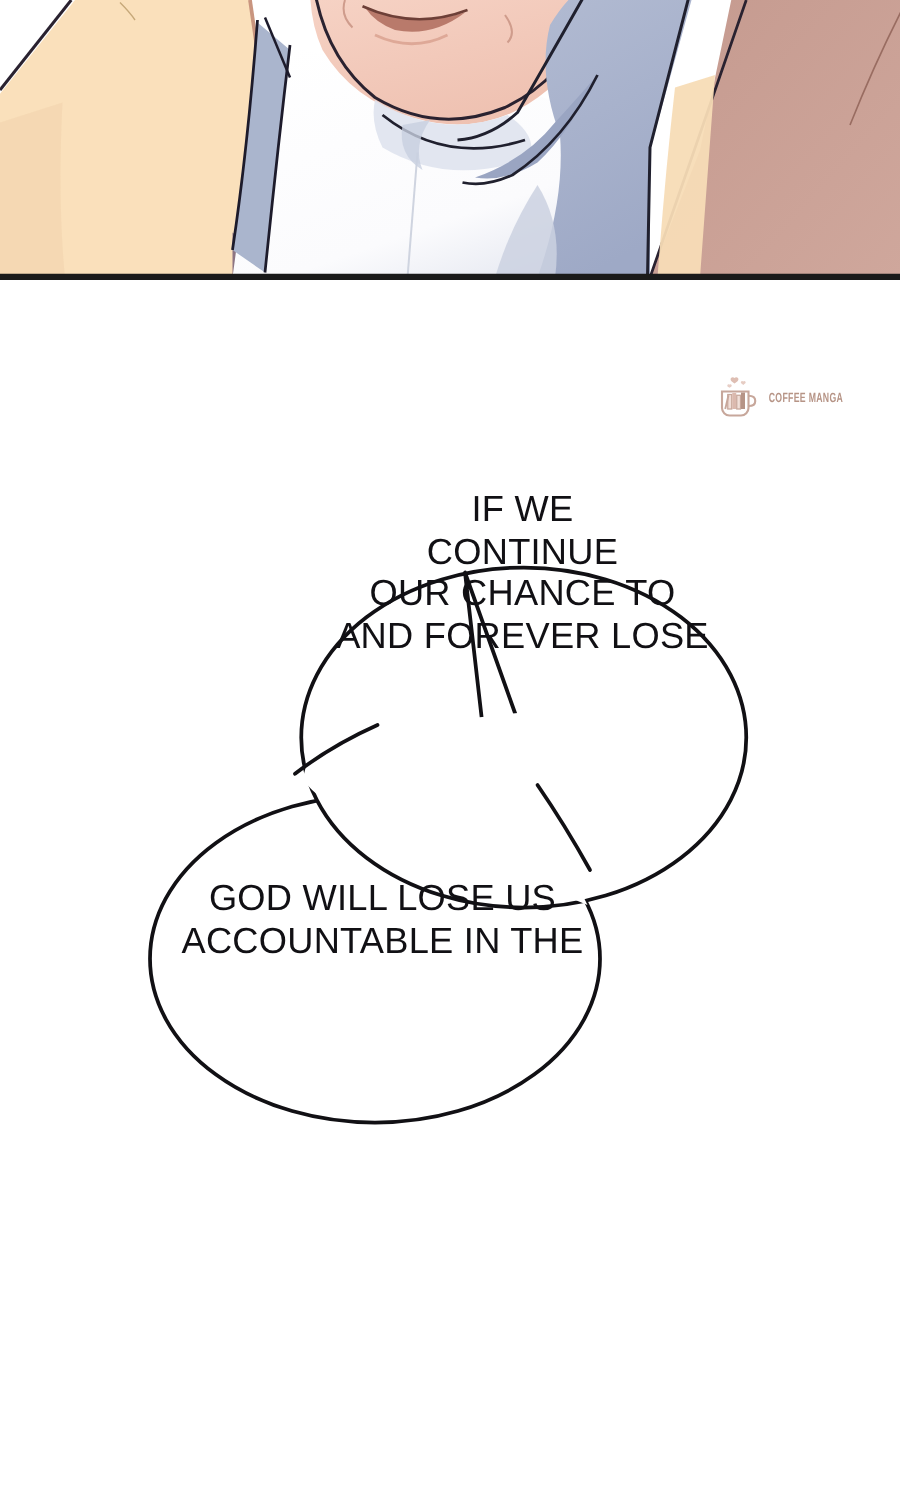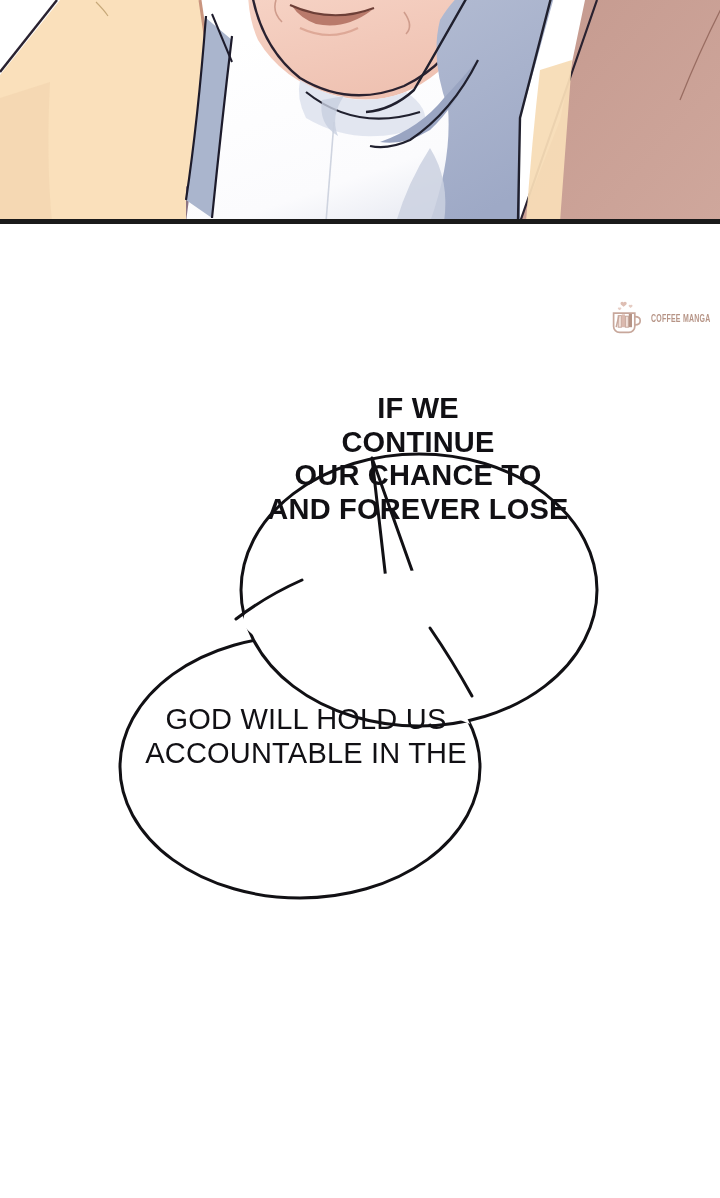--- a/index.html
+++ b/index.html
@@ -47,35 +47,34 @@
     font-weight: 400;
     letter-spacing: 0.2px;
     -webkit-font-smoothing: antialiased;
   }
   #bubble-1-text {
     left: 236px;
     top: 392px;
     width: 364px;
     font-size: 29px;
     line-height: 33.5px;
-    font-weight: bold;
   }
   #bubble-2-text {
     left: 124px;
     top: 703px;
     width: 364px;
     font-size: 29px;
     line-height: 33.5px;
   }
   .bubble-text .line { display: block; white-space: nowrap; }
 
   
   #watermark {
     position: absolute;
-    left: 610px;
+    left: 574px;
     top: 296px;
     width: 106px;
     height: 44px;
     display: flex;
     align-items: center;
     gap: 3px;
     opacity: 0.92;
   }
   #watermark .wm-mark { flex: 0 0 auto; line-height: 0; }
   #watermark .wm-label {
@@ -215,17 +214,17 @@
   </div>
 
   <div id="bubble-1-text" class="bubble-text">
     <span class="line">IF WE</span>
     <span class="line">CONTINUE</span>
     <span class="line">OUR CHANCE TO</span>
     <span class="line">AND FOREVER LOSE</span>
   </div>
 
   <div id="bubble-2-text" class="bubble-text">
-    <span class="line">GOD WILL HOLD US</span>
+    <span class="line">GOD WILL LOSE US</span>
     <span class="line">ACCOUNTABLE IN THE</span>
   </div>
 
 </div>
 
 </body></html>

